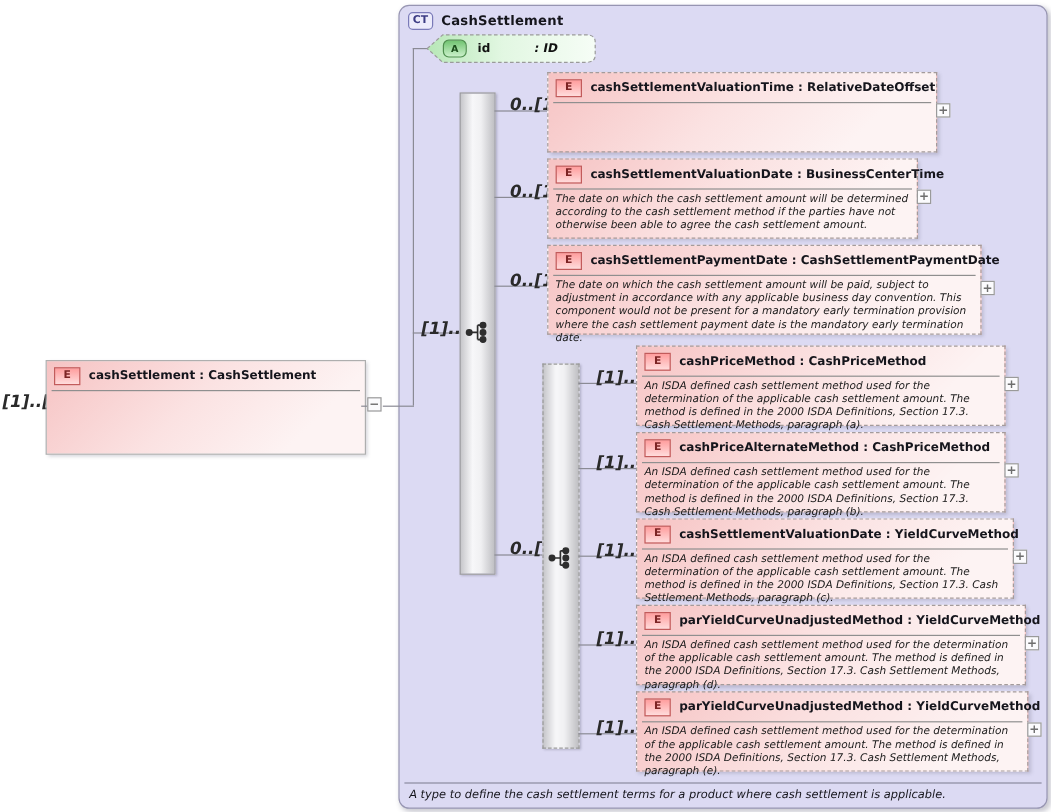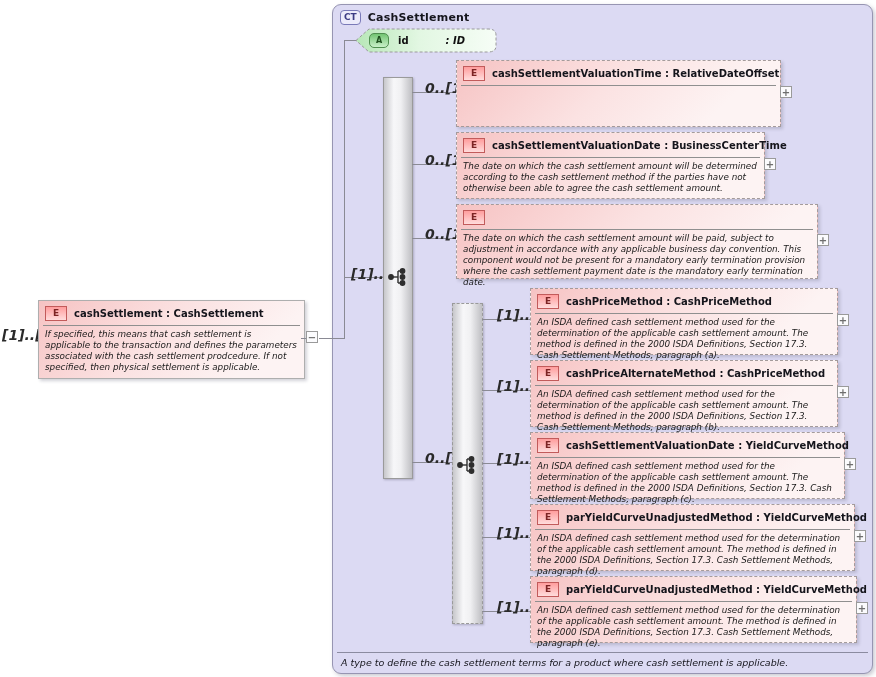--- a/index.html
+++ b/index.html
@@ -100,21 +100,20 @@
     <div class="ct-footer">A type to define the cash settlement terms for a product where cash settlement is applicable.</div>
   </div>
 
   <div class="mult" style="left:2px;top:327px;">[1]..[1]</div>
   <div class="ebox solid rootbox">
     <div class="etitle">
       <span class="ebadge">E</span>
       <span class="ename"><span>cashSettlement</span><span> : </span><span>CashSettlement</span></span>
     </div>
     <div class="eline"></div>
-    <div class="edoc">If specified, this means that cash settlement is applicable to the transaction and defines the parameters associated with the cash settlement prodcedure. If not specified, then physical settlement is applicable.</div>
   </div>
 
   <div class="hline" style="left:301px;top:338px;width:6px;"></div>
   <div class="toggle" style="left:306px;top:331px;">−</div>
   <div class="hline" style="left:319px;top:338px;width:26px;"></div>
   <div class="vline" style="left:344px;top:40px;height:298px;"></div>
   <div class="hline" style="left:344px;top:40px;width:13px;"></div>
   <div class="hline" style="left:344px;top:277px;width:39px;"></div>
 
   <div class="attr">
@@ -199,20 +198,21 @@
       <span class="ename"><span>cashSettlementValuationDate</span><span> : </span><span>BusinessCenterTime</span></span>
     </div>
     <div class="eline"></div>
     <div class="edoc">The date on which the cash settlement amount will be determined according to the cash settlement method if the parties have not otherwise been able to agree the cash settlement amount.</div>
   </div>
   <div class="toggle" style="left:764px;top:158px;">+</div>
 
   <div class="ebox e3">
     <div class="etitle">
       <span class="ebadge">E</span>
+      <span class="ename"><span>cashSettlementPaymentDate</span><span> : </span><span>CashSettlementPaymentDate</span></span>
     </div>
     <div class="eline"></div>
     <div class="edoc">The date on which the cash settlement amount will be paid, subject to adjustment in accordance with any applicable business day convention. This component would not be present for a mandatory early termination provision where the cash settlement payment date is the mandatory early termination date.</div>
   </div>
   <div class="toggle" style="left:817px;top:234px;">+</div>
 
   <div class="ebox e4">
     <div class="etitle">
       <span class="ebadge">E</span>
       <span class="ename"><span>cashPriceMethod</span><span> : </span><span>CashPriceMethod</span></span>

